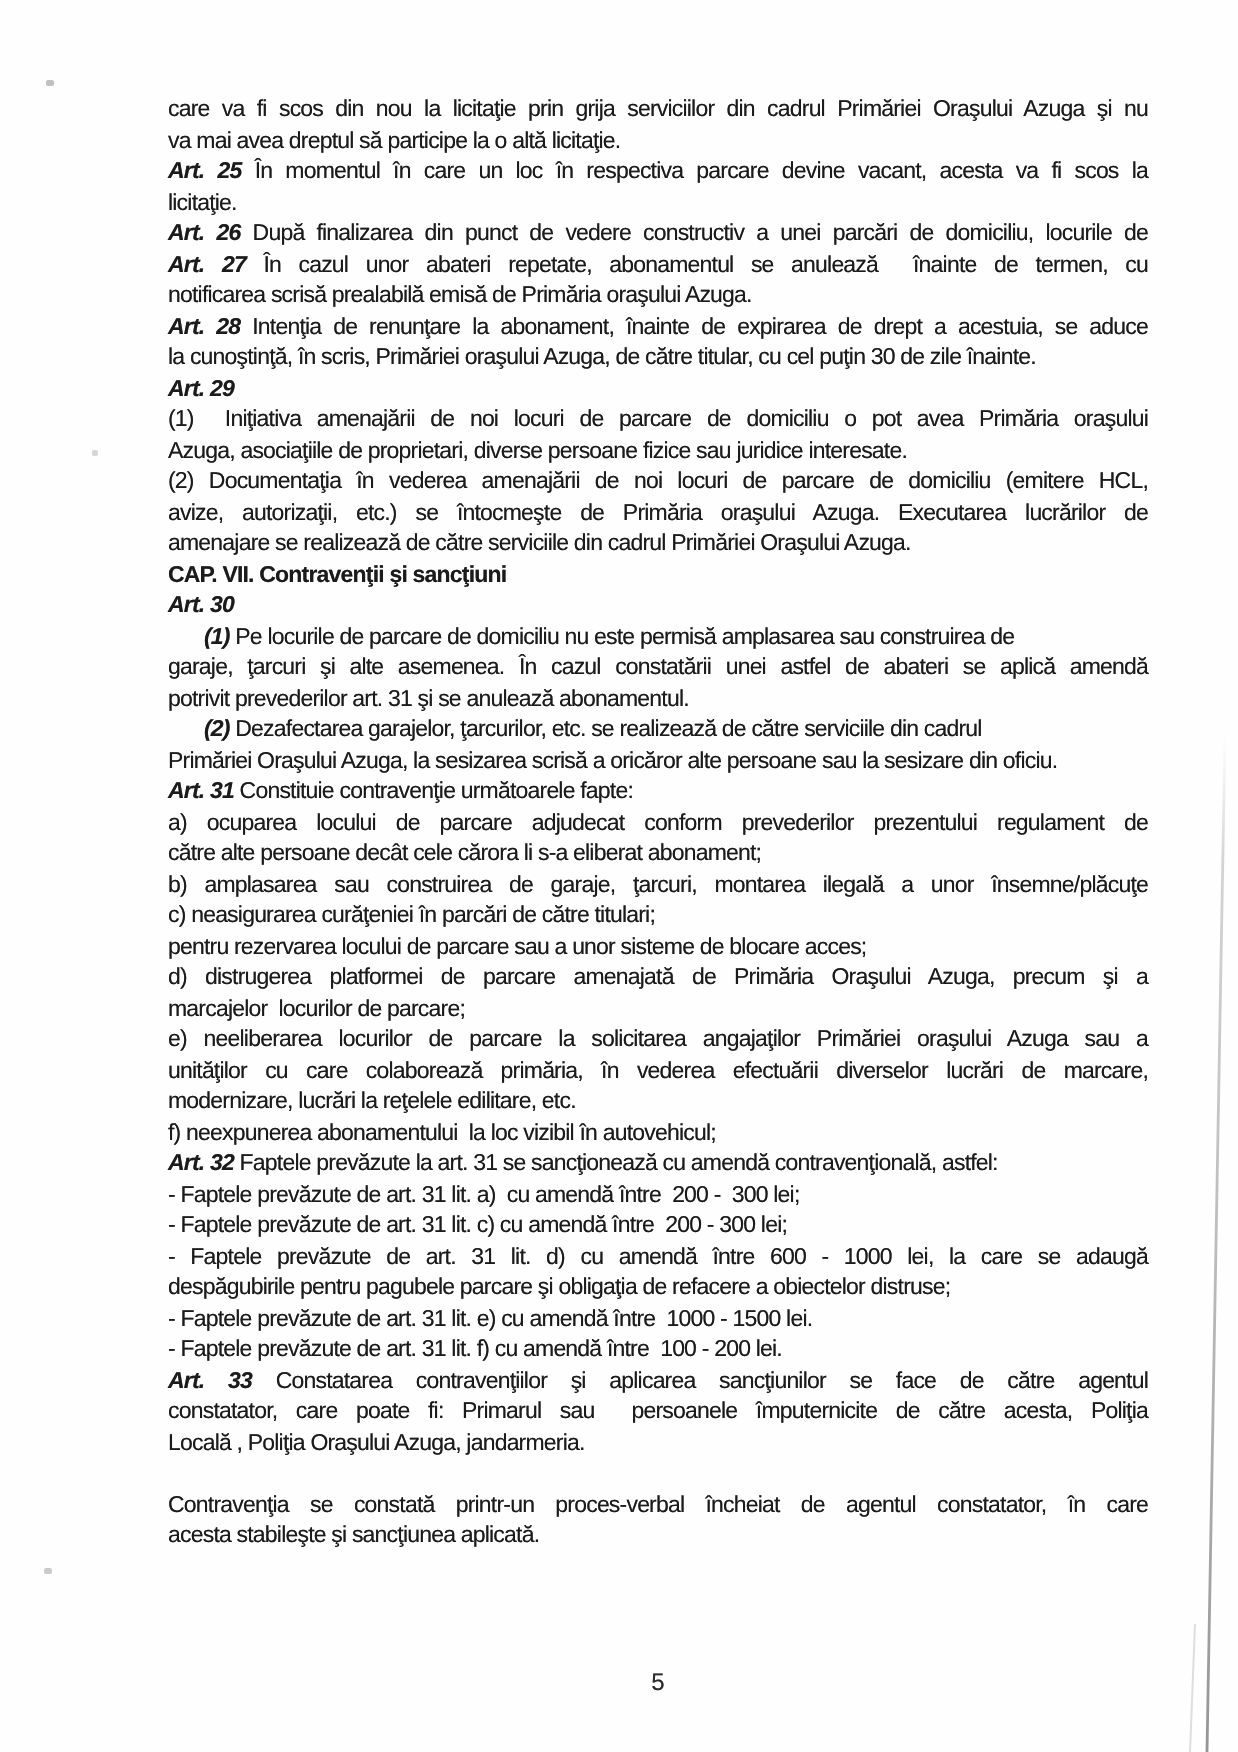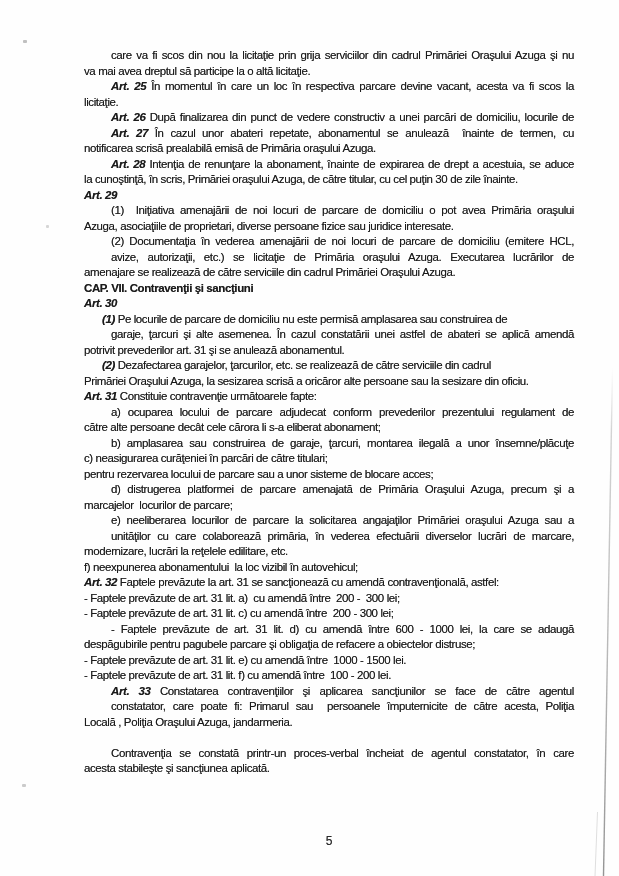--- a/index.html
+++ b/index.html
@@ -26,21 +26,20 @@
   }
   .line {
     height: 15.5px;
     white-space: pre-wrap;
     text-align: left;
     overflow: visible;
   }
   .line.fill {
     text-align: justify;
     text-align-last: justify;
-    margin-left: 27px;
   }
   .line.bold { font-weight: bold; }
   .line.indent { padding-left: 18px; }
   .lead { font-weight: bold; font-style: italic; }
   .pagenum {
     position: absolute;
     top: 834px; left: 84px; width: 490px;
     text-align: center;
     font-size: 12px;
     color: #2a2a2a;
@@ -69,21 +68,21 @@
       <div class="line">licitaţie.</div>
       <div class="line fill"><span class="lead">Art. 26</span> După finalizarea din punct de vedere constructiv a unei parcări de domiciliu, locurile de</div>
       <div class="line fill"><span class="lead">Art. 27</span> În cazul unor abateri repetate, abonamentul se anulează  înainte de termen, cu</div>
       <div class="line">notificarea scrisă prealabilă emisă de Primăria oraşului Azuga.</div>
       <div class="line fill"><span class="lead">Art. 28</span> Intenţia de renunţare la abonament, înainte de expirarea de drept a acestuia, se aduce</div>
       <div class="line">la cunoştinţă, în scris, Primăriei oraşului Azuga, de către titular, cu cel puţin 30 de zile înainte.</div>
       <div class="line"><span class="lead">Art. 29</span></div>
       <div class="line fill">(1)  Iniţiativa amenajării de noi locuri de parcare de domiciliu o pot avea Primăria oraşului</div>
       <div class="line">Azuga, asociaţiile de proprietari, diverse persoane fizice sau juridice interesate.</div>
       <div class="line fill">(2) Documentaţia în vederea amenajării de noi locuri de parcare de domiciliu (emitere HCL,</div>
-      <div class="line fill">avize, autorizaţii, etc.) se licitaţie de Primăria oraşului Azuga. Executarea lucrărilor de</div>
+      <div class="line fill">avize, autorizaţii, etc.) se întocmeşte de Primăria oraşului Azuga. Executarea lucrărilor de</div>
       <div class="line">amenajare se realizează de către serviciile din cadrul Primăriei Oraşului Azuga.</div>
       <div class="line bold">CAP. VII. Contravenţii şi sancţiuni</div>
       <div class="line"><span class="lead">Art. 30</span></div>
       <div class="line indent"><span class="lead">(1)</span> Pe locurile de parcare de domiciliu nu este permisă amplasarea sau construirea de</div>
       <div class="line fill">garaje, ţarcuri şi alte asemenea. În cazul constatării unei astfel de abateri se aplică amendă</div>
       <div class="line">potrivit prevederilor art. 31 şi se anulează abonamentul.</div>
       <div class="line indent"><span class="lead">(2)</span> Dezafectarea garajelor, ţarcurilor, etc. se realizează de către serviciile din cadrul</div>
       <div class="line">Primăriei Oraşului Azuga, la sesizarea scrisă a oricăror alte persoane sau la sesizare din oficiu.</div>
       <div class="line"><span class="lead">Art. 31</span> Constituie contravenţie următoarele fapte:</div>
       <div class="line fill">a) ocuparea locului de parcare adjudecat conform prevederilor prezentului regulament de</div>

